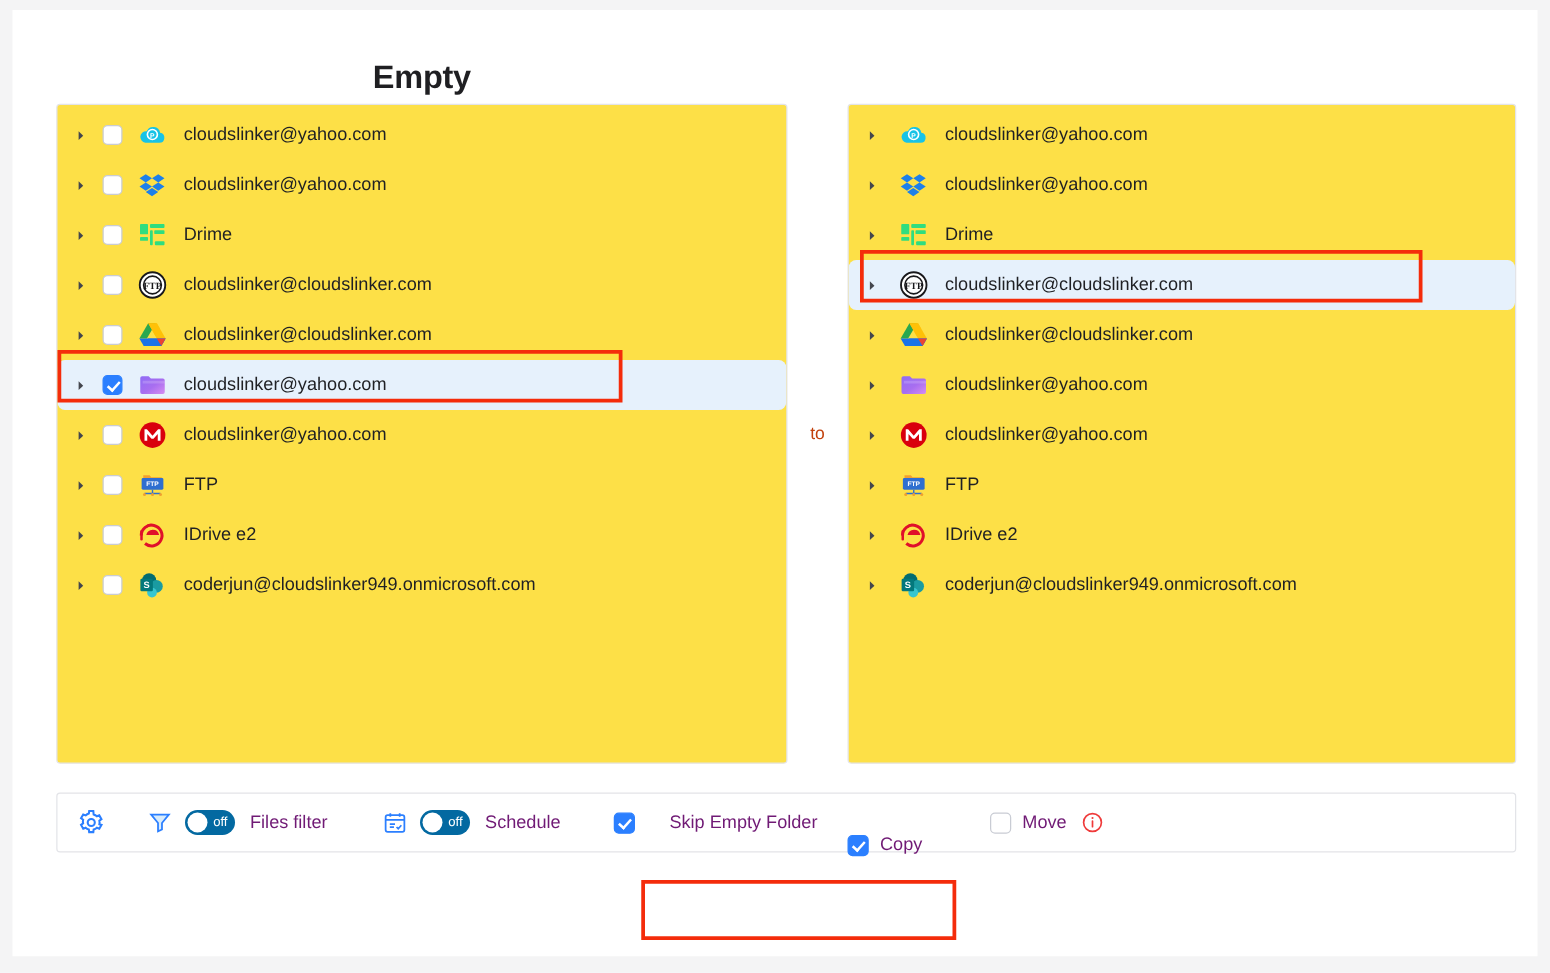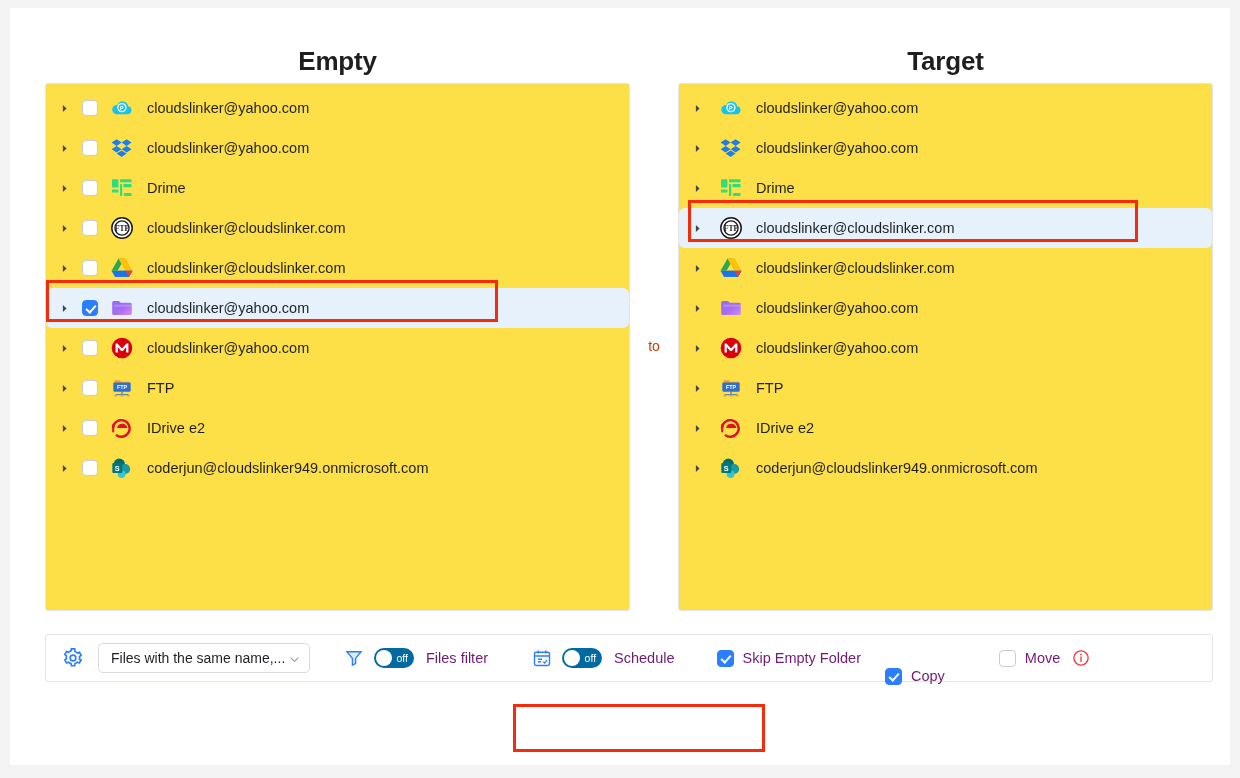--- a/index.html
+++ b/index.html
@@ -170,21 +170,21 @@
   .toggle .off-text {
     position: absolute; right: 6px; top: 2px;
     font-size: 10.5px; color: #ffffff; line-height: 16px;
   }
   .tb-label {
     margin-left: 12px;
     font-size: 14.5px; color: #701a75;
     white-space: nowrap;
   }
 
-  #skip-group { margin-left: 42px; }
+  #skip-group { margin-left: 42px; gap: 19px; }
   #copy-group { margin-left: 24px; margin-top: 36px; }
   #move-group { margin-left: 14px; padding-left: 40px; }
 
   .sq {
     width: 17px; height: 17px;
     border: 1px solid #c9ccd4;
     border-radius: 4px;
     background: #fff;
     position: relative;
     flex: 0 0 17px;
@@ -230,21 +230,20 @@
   #redbox-target { left: 678px; top: 192px; width: 450px; height: 42px; }
   #redbox-transfer { left: 503px; top: 696px; width: 252px; height: 48px; }
 </style>
 </head>
 <body>
 
 <div id="page">
   <div id="window">
 
     <div class="col-title" id="title-source">Empty</div>
-    <div class="col-title" id="title-target">Target</div>
 
     <div class="to-label">to</div>
 
     <div class="panel" id="panel-source">
       <div class="rows" id="source-rows">
           <div class="row">
             <span class="caret">
               <svg viewBox="0 0 24 24" width="11" height="11">
                 <path d="M8.5 4.5 16.5 12 8.5 19.5z" fill="#44464d"></path>
               </svg>
@@ -596,28 +595,20 @@
     </div>
 
     <div id="toolbar">
       <span class="gear">
         <svg viewBox="0 0 24 24" width="22" height="22" fill="none" stroke="#2b7fff" stroke-width="1.8">
           <circle cx="12" cy="12" r="3.1"></circle>
           <path d="M19.1 13.6a7.6 7.6 0 0 0 0-3.2l1.8-1.3-1.9-3.3-2.1.8a7.5 7.5 0 0 0-2.8-1.6L13.8 2h-3.6l-.3 2.2a7.5 7.5 0 0 0-2.8 1.6l-2.1-.8L3.1 8.3l1.8 1.3a7.6 7.6 0 0 0 0 3.2l-1.8 1.3 1.9 3.3 2.1-.8a7.5 7.5 0 0 0 2.8 1.6l.3 2.2h3.6l.3-2.2a7.5 7.5 0 0 0 2.8-1.6l2.1.8 1.9-3.3z"></path>
         </svg>
       </span>
 
-      <div class="select">
-        <span class="sel-text">Files with the same name,...</span>
-        <span class="chev">
-          <svg viewBox="0 0 24 24" width="13" height="13" fill="none" stroke="#9aa0ab" stroke-width="2.2">
-            <path d="M5 8.5 12 15.5 19 8.5"></path>
-          </svg>
-        </span>
-      </div>
 
       <div class="tb-group" id="filter-group">
         <span class="tb-icon">
           <svg viewBox="0 0 24 24" width="20" height="20" fill="#d9ecfb" stroke="#2b7fff" stroke-width="1.7">
             <path d="M3.5 4.5h17l-6.6 8v6.2l-3.8 1.8v-8z"></path>
           </svg>
         </span>
         <div class="toggle">
           <span class="knob"></span>
           <span class="off-text">off</span>

